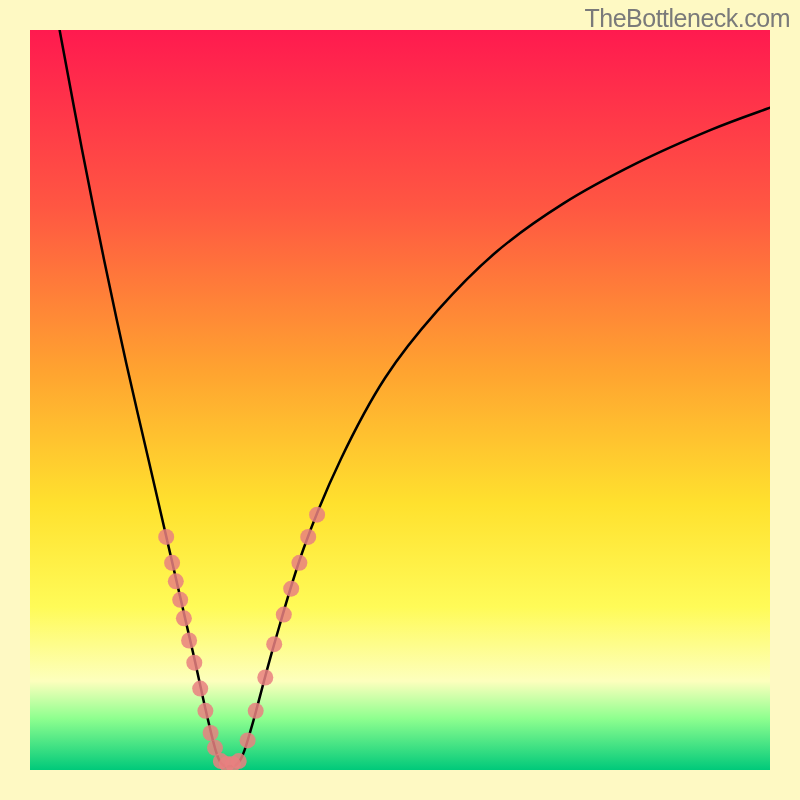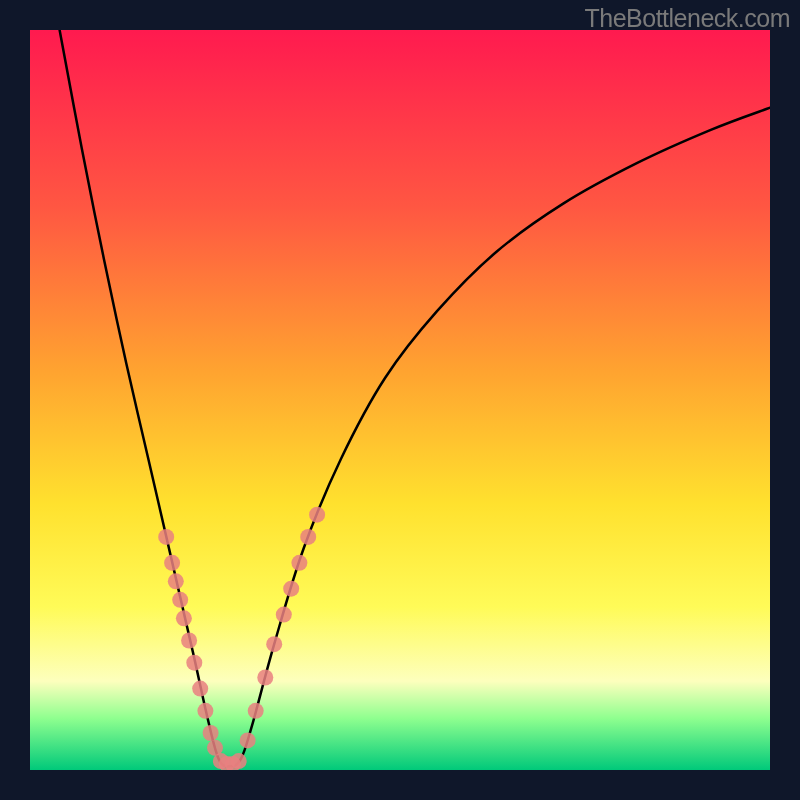--- a/index.html
+++ b/index.html
@@ -10,21 +10,21 @@
     overflow: hidden;
     background: #000;
     font-family: Arial, Helvetica, sans-serif;
   }
   .frame {
     position: absolute;
     top: 0;
     left: 0;
     width: 800px;
     height: 800px;
-    background: #0f172a;
+    background: #fef9c3;
   }
   .plot-area {
     position: absolute;
     top: 30px;
     left: 30px;
     width: 740px;
     height: 740px;
     background: linear-gradient(
       to bottom,
       #ff1a4f 0%,

